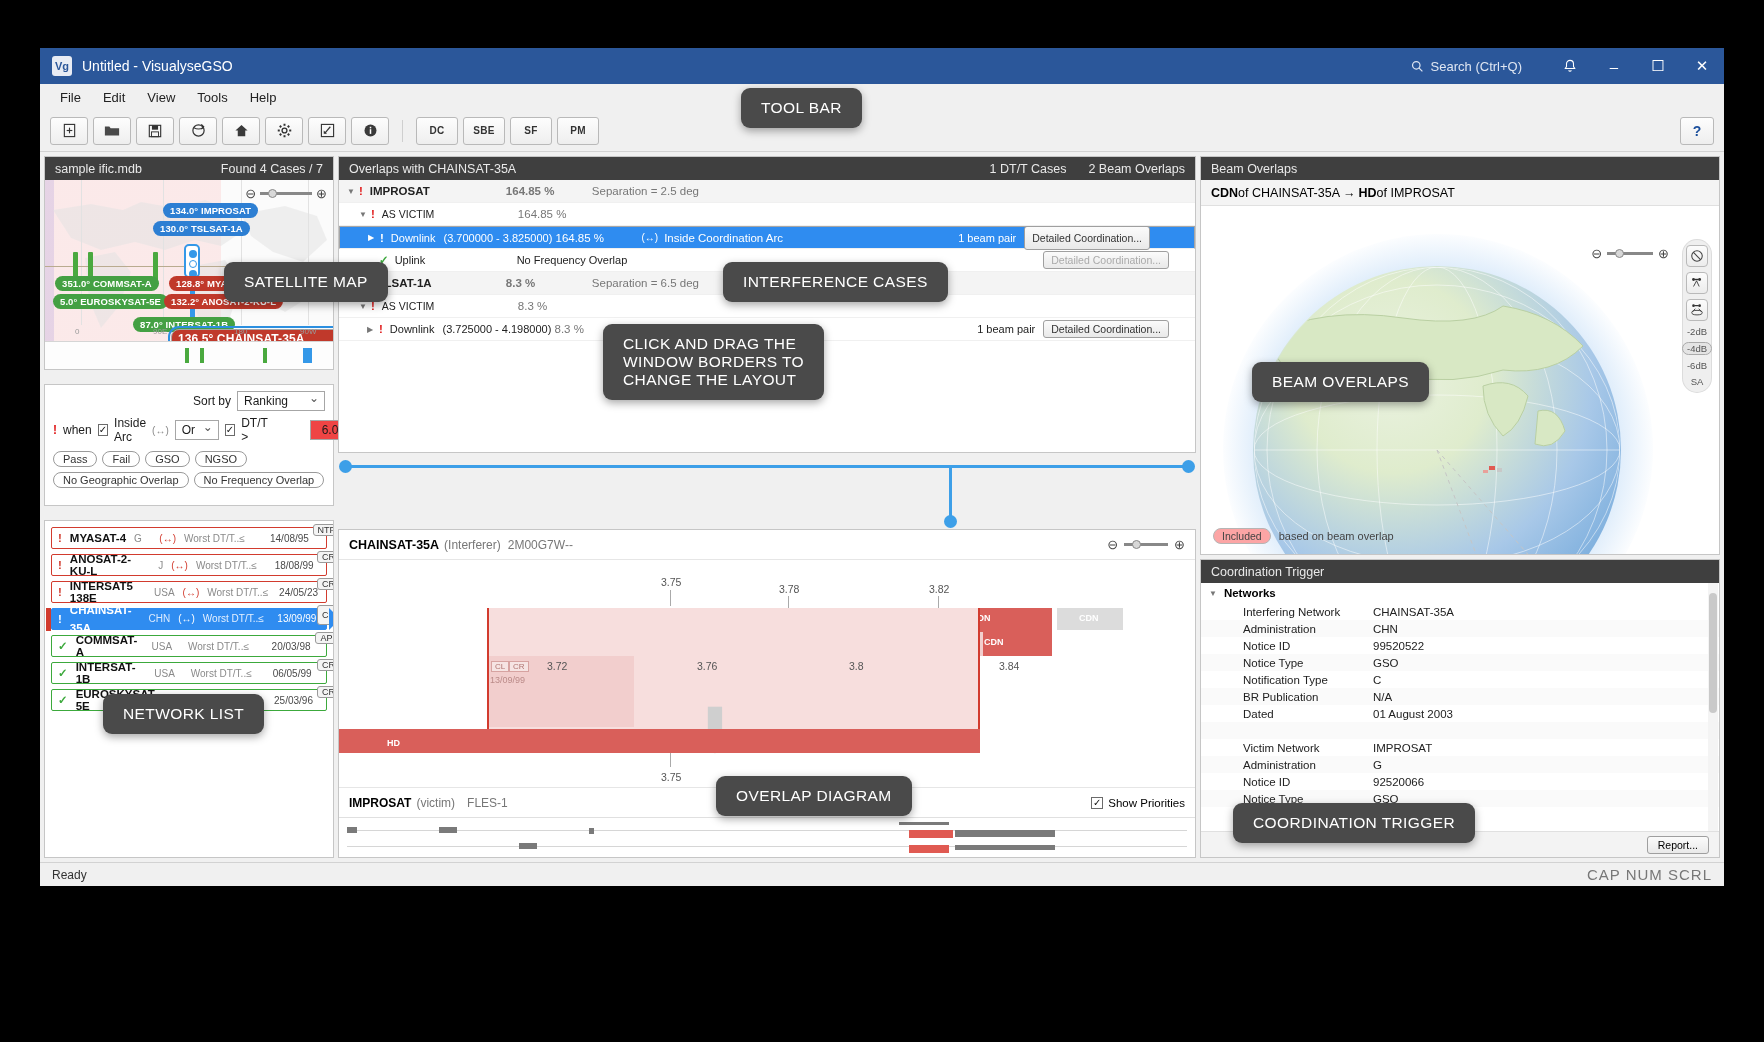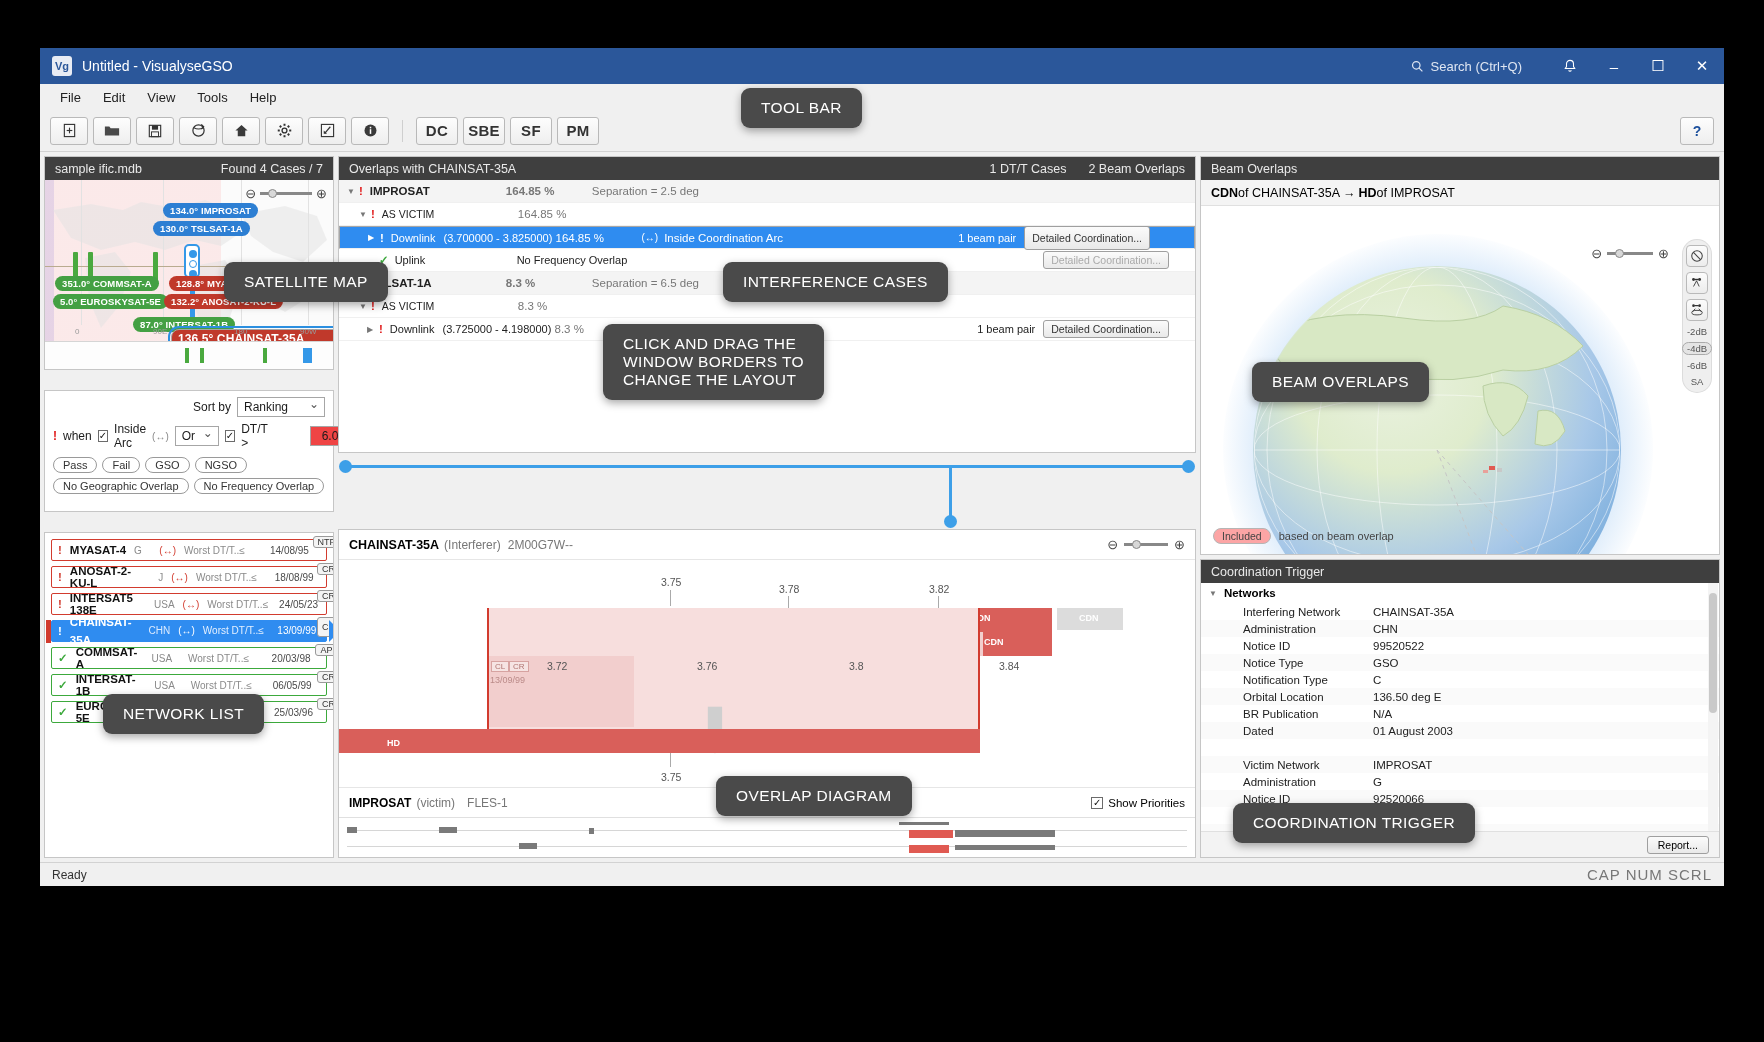--- a/index.html
+++ b/index.html
@@ -50,32 +50,32 @@
     border-bottom: 1px solid #d2d2d2;
   }
   .tool {
     width: 38px; height: 28px; border: 1px solid #b9b9b9; border-radius: 3px;
     background: linear-gradient(#fdfdfd,#eeeeee);
     display: flex; align-items: center; justify-content: center;
     font-size: 14px; color: #333;
   }
   .tool svg { display: block; }
   .tsep { width: 1px; height: 22px; background: #cfcfcf; margin: 0 8px; }
-  .tool.txt { width: 42px; font-size: 15px; font-weight: bold; letter-spacing: .3px; }
+  .tool.txt { width: 42px; font-size: 10px; font-weight: bold; letter-spacing: .3px; }
   .tool.help { margin-left: auto; width: 34px; font-weight: bold; color: #1b4f9c; }
   
   .body { flex: 1; display: flex; padding: 4px; gap: 4px; min-height: 0; }
   .panel { background: #fff; border: 1px solid #c6c6c6; display: flex; flex-direction: column; min-height: 0; }
   .phdr {
     background: #3f3f3f; color: #e9e9e9; height: 23px; flex: 0 0 23px;
     display: flex; align-items: center; padding: 0 10px; font-size: 12.5px;
   }
   .phdr .right { margin-left: auto; display: flex; gap: 22px; }
   
-  .leftcol { width: 290px; display: flex; flex-direction: column; gap: 20px; flex: 0 0 290px; }
+  .leftcol { width: 290px; display: flex; flex-direction: column; gap: 14px; flex: 0 0 290px; }
   .mappanel { flex: 0 0 214px; }
   .mapview { position: relative; flex: 1; background: #f6f6f6; overflow: hidden; }
   .mapbg {
     position: absolute; inset: 0;
     background:
       linear-gradient(90deg, rgba(212,193,226,.55) 0 3%, rgba(0,0,0,0) 3.2%),
       linear-gradient(90deg, rgba(255,0,0,.07) 52% , rgba(255,0,0,.07) 61%, rgba(0,0,0,0) 61.2%);
     background-color: #fbfbfb;
   }
   .mapland {
@@ -813,24 +813,20 @@
             </div>
           <div class="ctrow">
               <span class="ctk">Notice Type</span>
               <span class="ctv">GSO</span>
             </div>
           <div class="ctrow">
               <span class="ctk">Notification Type</span>
               <span class="ctv">C</span>
             </div>
           <div class="ctrow">
-              <span class="ctk">Orbital Location</span>
-              <span class="ctv">136.50 deg E</span>
-            </div>
-          <div class="ctrow">
               <span class="ctk">BR Publication</span>
               <span class="ctv">N/A</span>
             </div>
           <div class="ctrow">
               <span class="ctk">Dated</span>
               <span class="ctv">01 August 2003</span>
             </div>
           <div class="ctrow">
               <span class="ctk"></span>
               <span class="ctv"></span>

